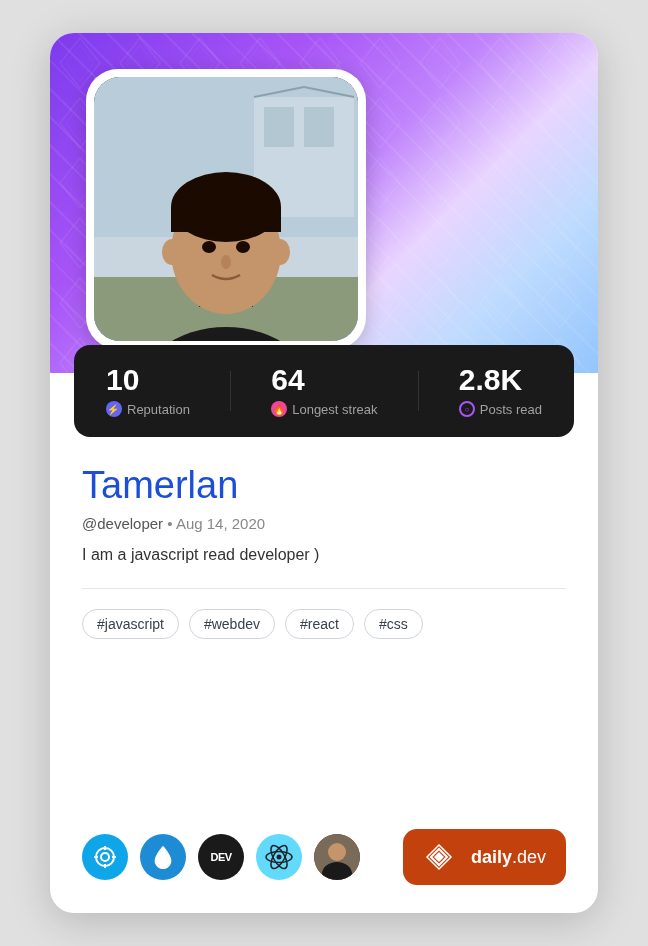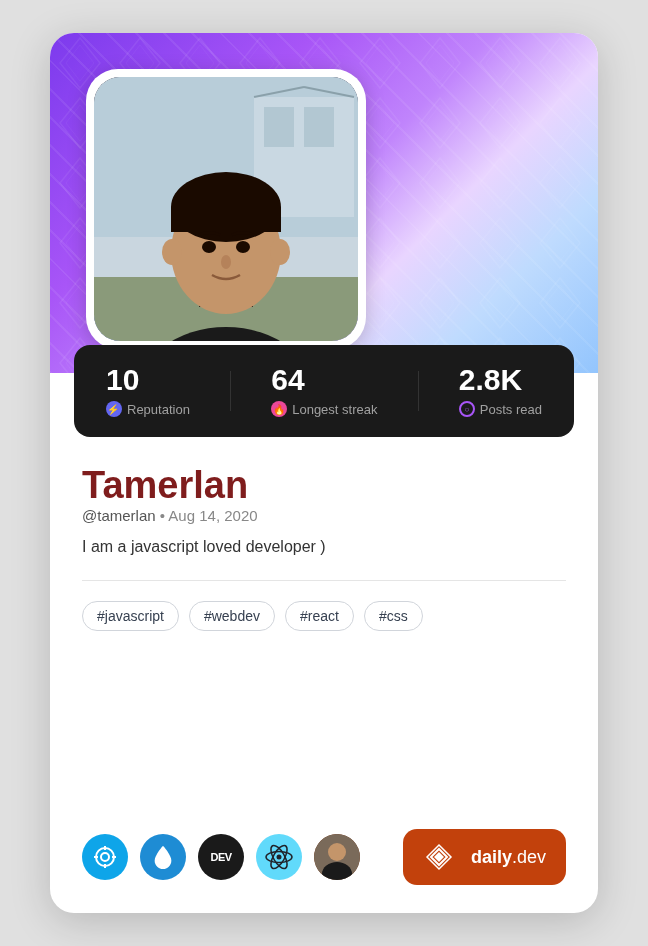--- a/index.html
+++ b/index.html
@@ -147,23 +147,24 @@
     }
 
     
     .profile-body {
       padding: 28px 32px 24px;
       flex: 1;
     }
 
     .profile-name {
       font-size: 38px;
-      font-weight: 700;
-      color: #7f1d1d;
+      font-weight: 400;
+      color: #1d4ed8;
       line-height: 1.1;
+      margin-bottom: 8px;
     }
 
     .profile-meta {
       font-size: 15px;
       color: #888;
       margin-bottom: 14px;
     }
 
     .profile-meta .username {
       color: #555;
@@ -353,25 +354,25 @@
       <div class="stat-label">
         <span class="stat-icon stat-icon-posts" style="font-size:8px; font-weight:bold; border-radius:50%; width:16px; height:16px; display:flex; align-items:center; justify-content:center; border:2px solid #a855f7; color:#a855f7;">○</span>
         <span>Posts read</span>
       </div>
     </div>
   </div>
 
   <div class="profile-body">
     <h1 class="profile-name">Tamerlan</h1>
     <div class="profile-meta">
-      <span class="username">@tamerlan</span>
+      <span class="username">@developer</span>
       <span> • </span>
       <span>Aug 14, 2020</span>
     </div>
-    <p class="profile-bio">I am a javascript loved developer )</p>
+    <p class="profile-bio">I am a javascript read developer )</p>
 
     <div class="divider"></div>
 
     <div class="tags-section">
       <span class="tag">#javascript</span>
       <span class="tag">#webdev</span>
       <span class="tag">#react</span>
       <span class="tag">#css</span>
     </div>
   </div>

